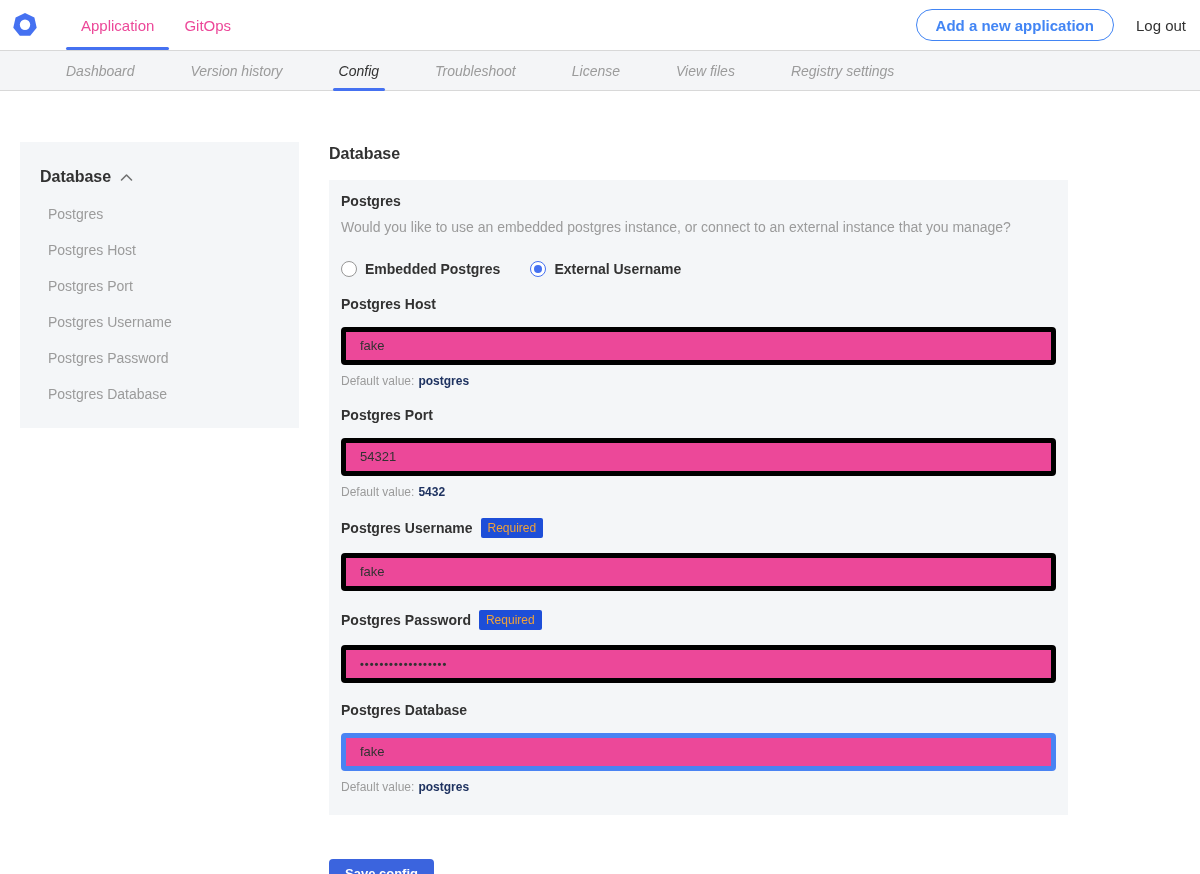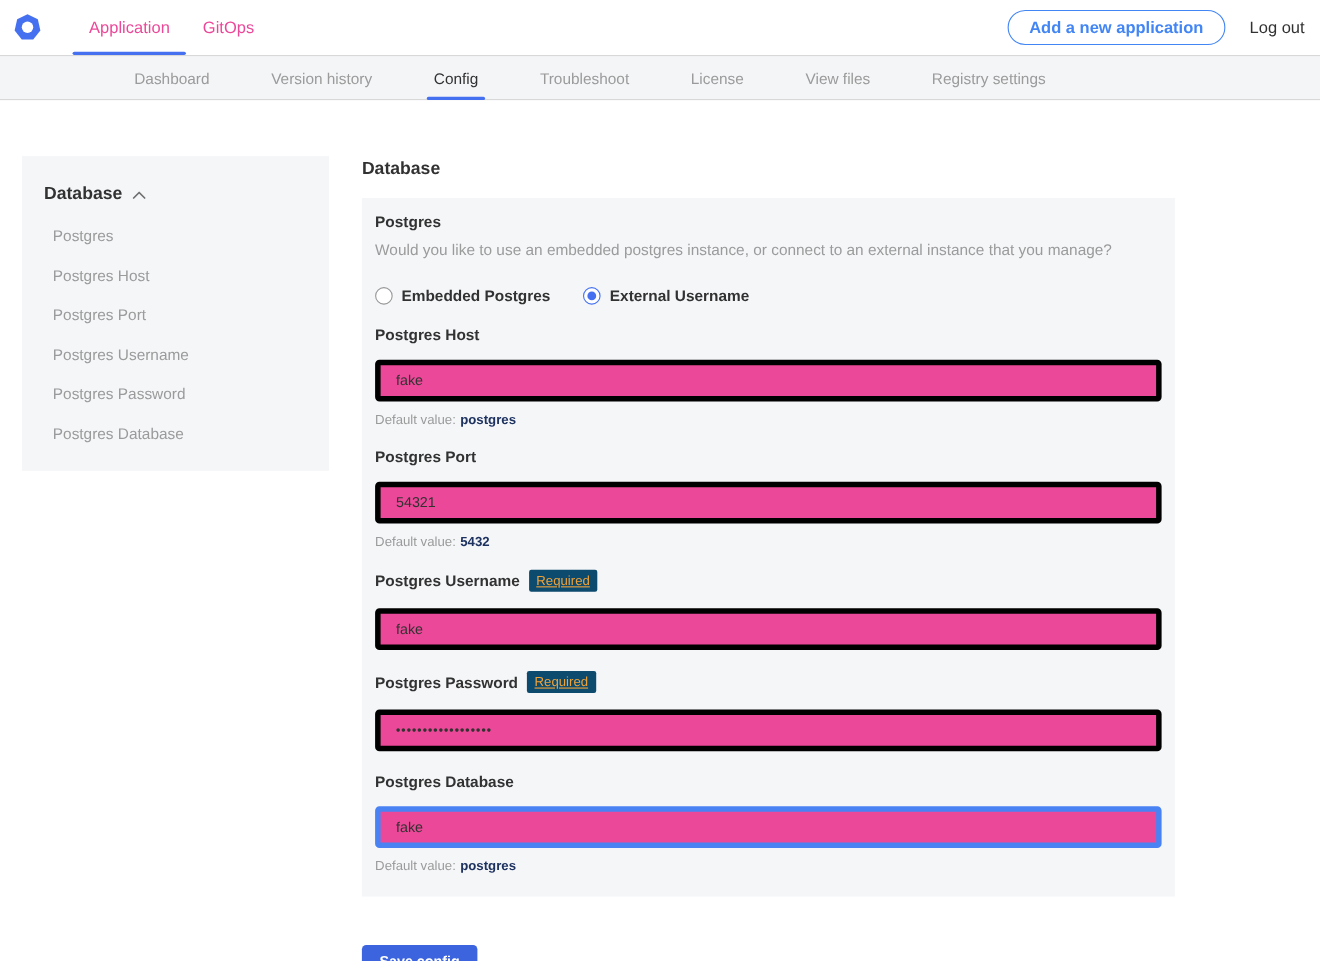--- a/index.html
+++ b/index.html
@@ -28,21 +28,21 @@
     height: 32px; padding: 0 19px; border-radius: 16px; border: 1px solid #4285f4;
     background: #fff; color: #4285f4; font-size: 15px; font-weight: bold;
     font-family: inherit; cursor: pointer; display: flex; align-items: center;
   }
   .logout { font-size: 15px; color: #323232; cursor: pointer; }
 
   
   .subnav {
     height: 41px; background: #f4f5f7; border-top: 1px solid #d8d8d8;
     border-bottom: 1px solid #d8d8d8; display: flex; align-items: stretch;
-    padding-left: 112px; gap: 36px;
+    padding-left: 56px; gap: 36px; font-style: italic;
   }
   .subnav-item {
     display: flex; align-items: center; padding: 0 10px; font-size: 14px;
     color: #9b9b9b; cursor: pointer; position: relative;
   }
   .subnav-item.active { color: #323232; font-weight: 500; }
   .subnav-item.active::after {
     content: ""; position: absolute; left: 4px; right: 4px; bottom: -1px; height: 3px;
     background: #4571f1; border-radius: 2px;
   }
@@ -77,23 +77,22 @@
   .radio-circle.checked::after {
     content: ""; position: absolute; left: 50%; top: 50%; width: 8px; height: 8px;
     margin: -4px 0 0 -4px; border-radius: 50%; background: #4571f1;
   }
   .radio-label { font-size: 14px; font-weight: bold; color: #323232; }
 
   .field { margin-top: 19px; }
   .field-label-row { display: flex; align-items: center; gap: 8px; }
   .field-label { font-size: 14px; font-weight: bold; color: #323232; }
   .required-badge {
-    font-size: 12px; color: #f0a239; background: #0c4a6e; padding: 3px 7px;
+    font-size: 12px; color: #f0a239; background: #1d4ed8; padding: 3px 7px;
     border-radius: 2px;
-    text-decoration: underline;
   }
   .field input {
     margin-top: 15px; width: 100%; height: 38px; border: 5px solid #000000;
     border-radius: 4px; background: #ec4899; padding: 0 14px; font-size: 13px;
     color: #323232; font-family: inherit; outline: none; display: block;
   }
   .field input.focused { border-color: #4983f3; }
   .field input.pw { font-size: 11px; letter-spacing: 1px; font-weight: bold; }
   .default-line { margin-top: 9px; font-size: 12px; color: #9b9b9b; }
   .default-line b { color: #1e3260; margin-left: 4px; }

